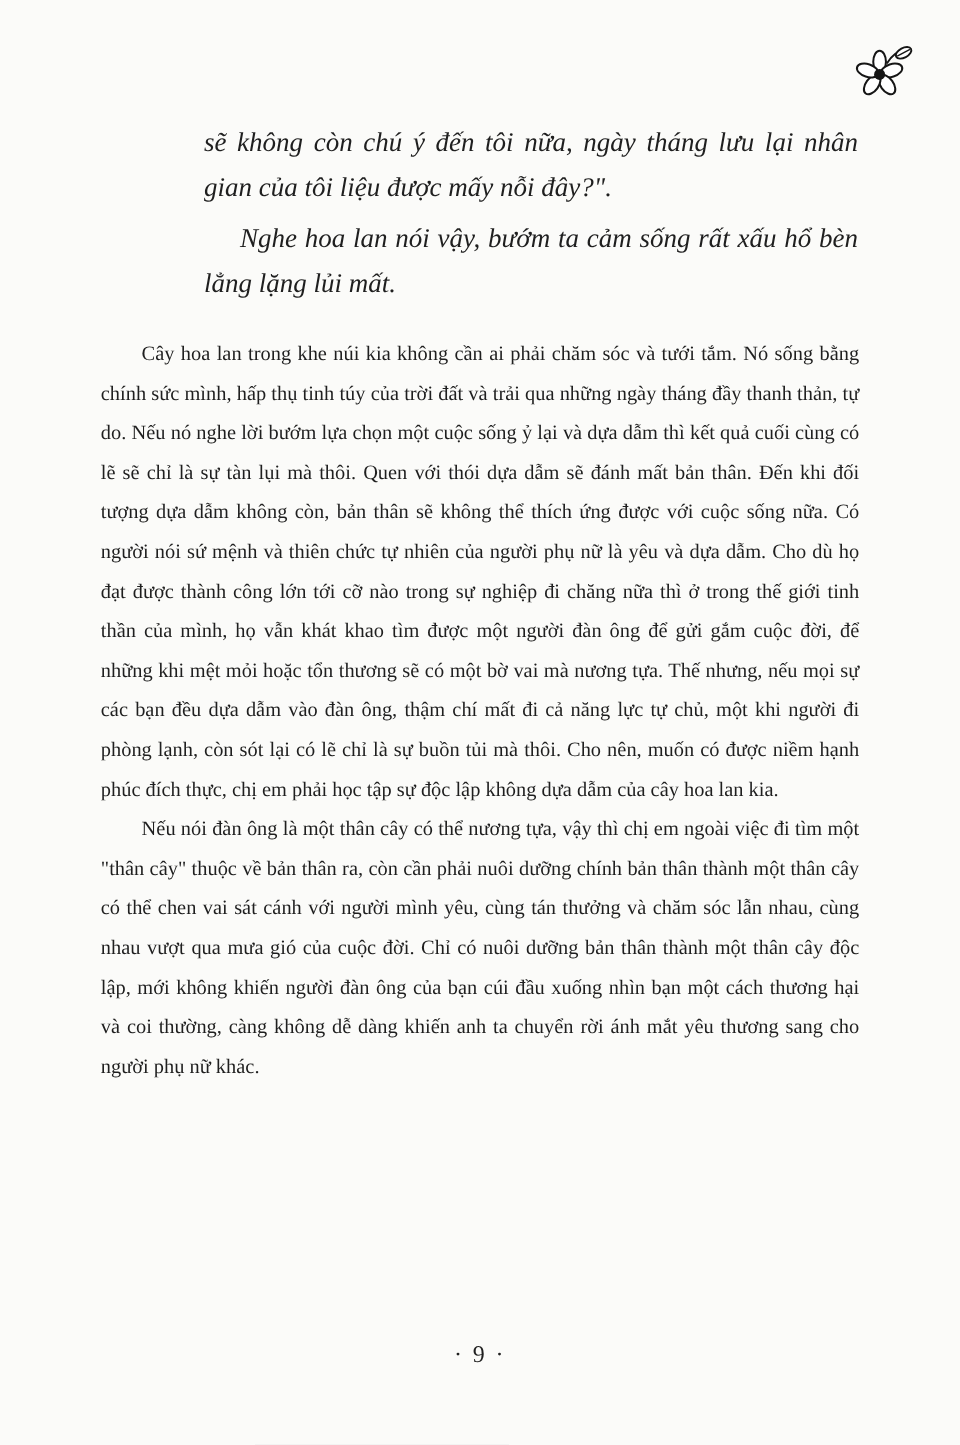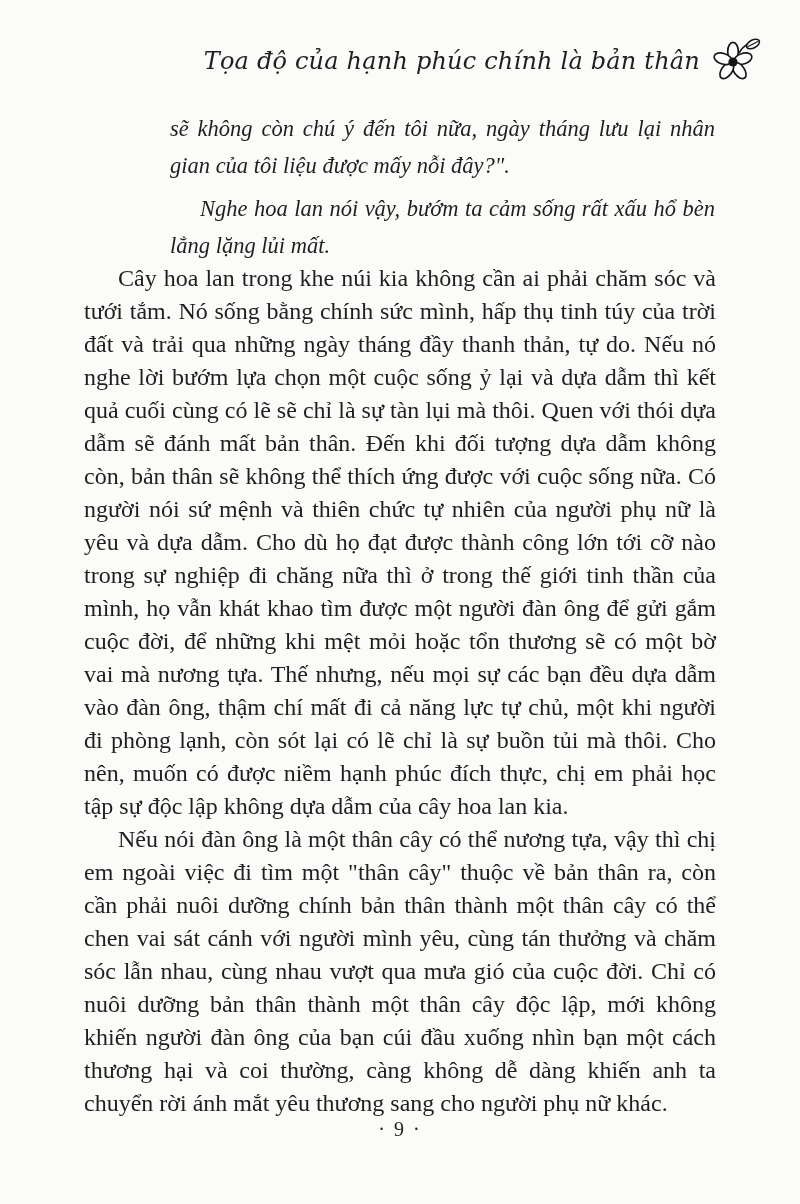--- a/index.html
+++ b/index.html
@@ -36,37 +36,37 @@
     white-space: nowrap;
   }
   .flower {
     display: inline-flex;
     flex: 0 0 auto;
     margin-top: -4px;
   }
   
   .quote {
     position: absolute;
-    top: 110px;
+    top: 100px;
     left: 170px;
     width: 545px;
     font-style: italic;
     font-size: 22.5px;
     line-height: 37px;
     text-align: justify;
   }
   .quote p { margin: 0; }
   .quote p + p { text-indent: 30px; margin-top: 6px; }
   
   .body-text {
     position: absolute;
-    top: 262px;
+    top: 278px;
     left: 84px;
     width: 632px;
-    font-size: 24px;
+    font-size: 17px;
     line-height: 33px;
     text-align: justify;
   }
   .body-text p { margin: 0; text-indent: 34px; }
   
   .footer {
     position: absolute;
     top: 1118px;
     left: 0;
     width: 100%;
@@ -74,21 +74,20 @@
     font-size: 20px;
     letter-spacing: 2px;
   }
 </style>
 </head>
 <body>
 
 <div class="page">
 
   <header class="header">
-    <span class="header-title">Tọa độ của hạnh phúc chính là bản thân</span>
     <span class="flower">
       <svg width="52" height="46" viewBox="0 0 52 46" aria-hidden="true">
         <g stroke="#161616" fill="#ffffff" stroke-width="1.7">
           <g transform="rotate(0 21 26)">
               <ellipse cx="21" cy="15.5" rx="5.3" ry="9.2"></ellipse>
             </g>
           <g transform="rotate(72 21 26)">
               <ellipse cx="21" cy="15.5" rx="5.3" ry="9.2"></ellipse>
             </g>
           <g transform="rotate(144 21 26)">

